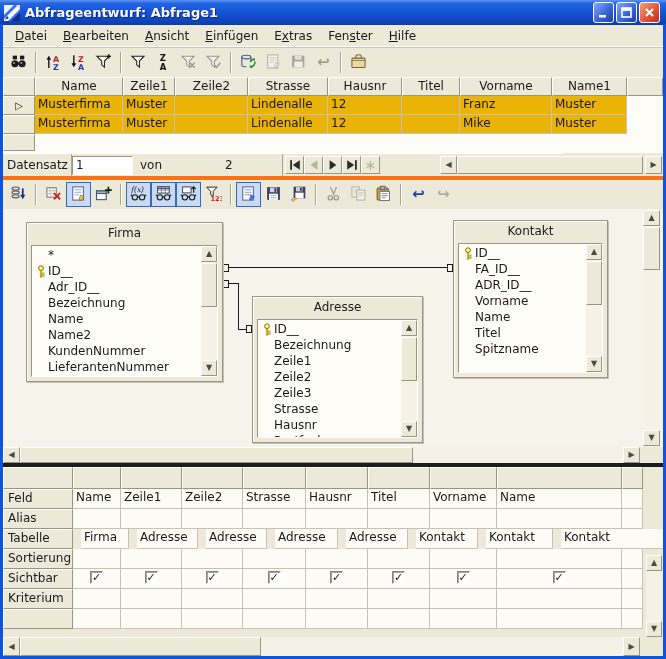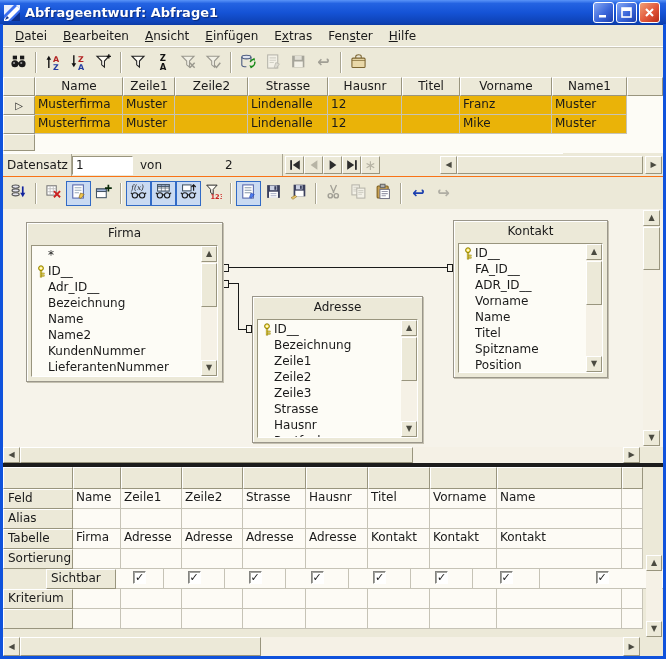--- a/index.html
+++ b/index.html
@@ -26,21 +26,21 @@
   
   .menubar{position:absolute;left:3px;top:25px;width:660px;height:22px;background:#ECE9D8;
     display:flex;align-items:center;padding-left:4px;border-bottom:1px solid #fff;}
   .menu-item{padding:2px 8px;white-space:nowrap;}
   .menu-item u{text-decoration:underline;}
 
   
   .toolbar{position:absolute;left:3px;width:660px;background:#ECE9D8;display:flex;
     align-items:center;padding-left:3px;border-top:1px solid #c9c5b4;}
   .tb1{top:47px;height:30px;}
-  .tb2{top:176px;height:33px;border-top:1px solid #f97316;}
+  .tb2{top:176px;height:33px;border-top:4px solid #f97316;}
   .tb-btn{width:25px;height:25px;display:flex;align-items:center;justify-content:center;
     border:1px solid transparent;flex:0 0 auto;}
   .tb-btn.pressed{border:1px solid #316AC5;background:#cByeah;}
   .tb-btn.pressed{border:1px solid #316AC5;background:#c9daf2;}
   .tb-btn.disabled{opacity:.40;filter:grayscale(1);}
   .tb-sep{width:2px;height:21px;border-left:1px solid #a9a591;border-right:1px solid #fff;
     margin:0 4px;flex:0 0 auto;}
   .txt-icon{font-weight:bold;line-height:1;}
 
   
@@ -633,24 +633,20 @@
               <span>Name</span>
             </div>
             <div class="dt-field">
               <span class="dt-gutter"></span>
               <span>Titel</span>
             </div>
             <div class="dt-field">
               <span class="dt-gutter"></span>
               <span>Spitzname</span>
             </div>
-            <div class="dt-field">
-              <span class="dt-gutter"></span>
-              <span>Position</span>
-            </div>
           </div>
         <div class="dt-sb">
           <div class="sb-btn up">▲</div>
           <div class="sb-thumb"></div>
           <div class="sb-btn down">▼</div>
         </div>
       </div>
     </div>
 
     <div class="design-vscroll">
@@ -701,21 +697,21 @@
           <div class="g-cell" style="width:48px"></div>
           <div class="g-cell" style="width:61px"></div>
           <div class="g-cell" style="width:61px"></div>
           <div class="g-cell" style="width:63px"></div>
           <div class="g-cell" style="width:62px"></div>
           <div class="g-cell" style="width:62px"></div>
           <div class="g-cell" style="width:67px"></div>
           <div class="g-cell" style="width:125px"></div>
           <div class="g-cell" style="width:21px"></div>
         </div>
-        <div class="g-row" style="height:20px;">
+        <div class="g-row" style="height:20px;gap:8px;">
           <div class="g-rowhead" style="width:70px">Tabelle</div>
           <div class="g-cell" style="width:48px">Firma</div>
           <div class="g-cell" style="width:61px">Adresse</div>
           <div class="g-cell" style="width:61px">Adresse</div>
           <div class="g-cell" style="width:63px">Adresse</div>
           <div class="g-cell" style="width:62px">Adresse</div>
           <div class="g-cell" style="width:62px">Kontakt</div>
           <div class="g-cell" style="width:67px">Kontakt</div>
           <div class="g-cell" style="width:125px">Kontakt</div>
           <div class="g-cell" style="width:21px"></div>
@@ -725,21 +721,21 @@
           <div class="g-cell" style="width:48px"></div>
           <div class="g-cell" style="width:61px"></div>
           <div class="g-cell" style="width:61px"></div>
           <div class="g-cell" style="width:63px"></div>
           <div class="g-cell" style="width:62px"></div>
           <div class="g-cell" style="width:62px"></div>
           <div class="g-cell" style="width:67px"></div>
           <div class="g-cell" style="width:125px"></div>
           <div class="g-cell" style="width:21px"></div>
         </div>
-        <div class="g-row" style="height:20px;margin-left:43px;">
+        <div class="g-row" style="height:20px;">
           <div class="g-rowhead" style="width:70px">Sichtbar</div>
           <div class="g-cell" style="width:48px;padding:0;">
             <div class="chk">✓</div>
           </div>
           <div class="g-cell" style="width:61px;padding:0;">
             <div class="chk">✓</div>
           </div>
           <div class="g-cell" style="width:61px;padding:0;">
             <div class="chk">✓</div>
           </div>

